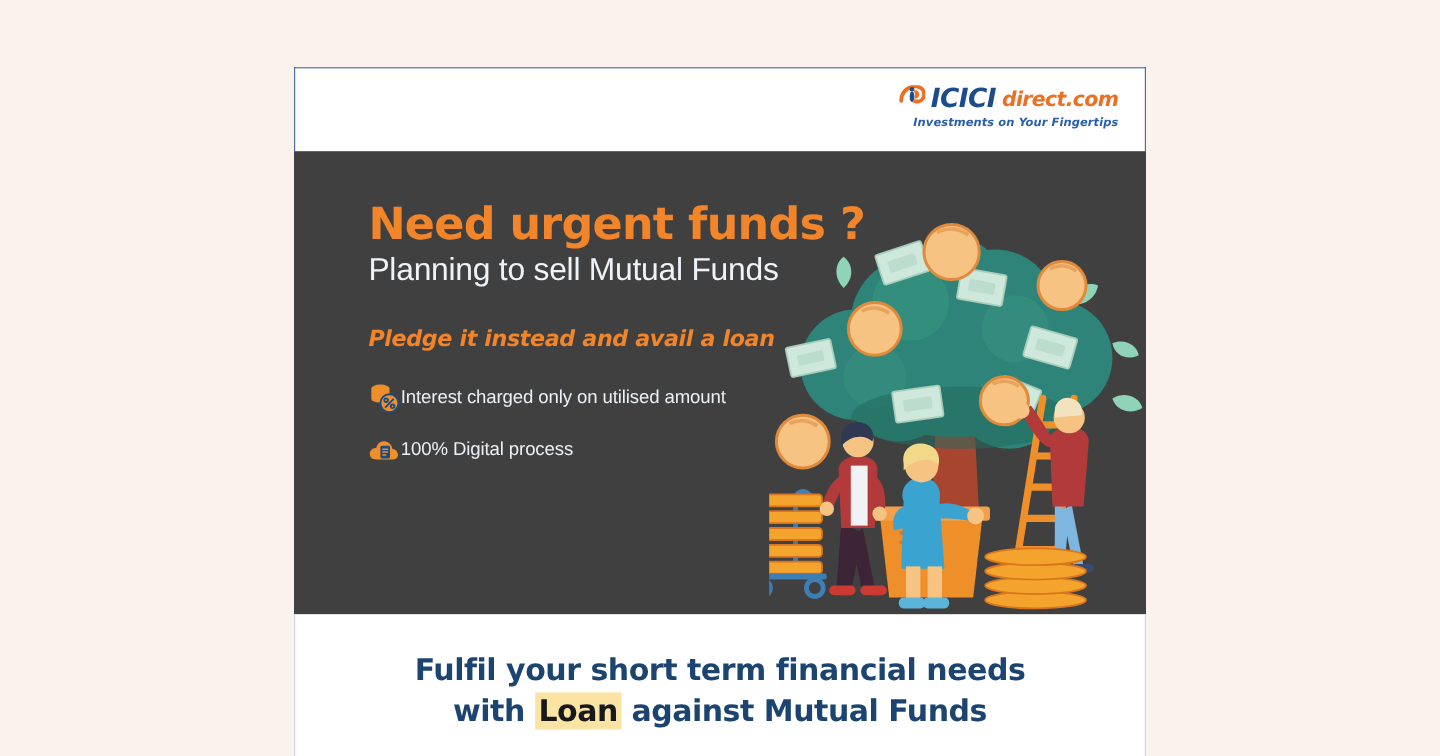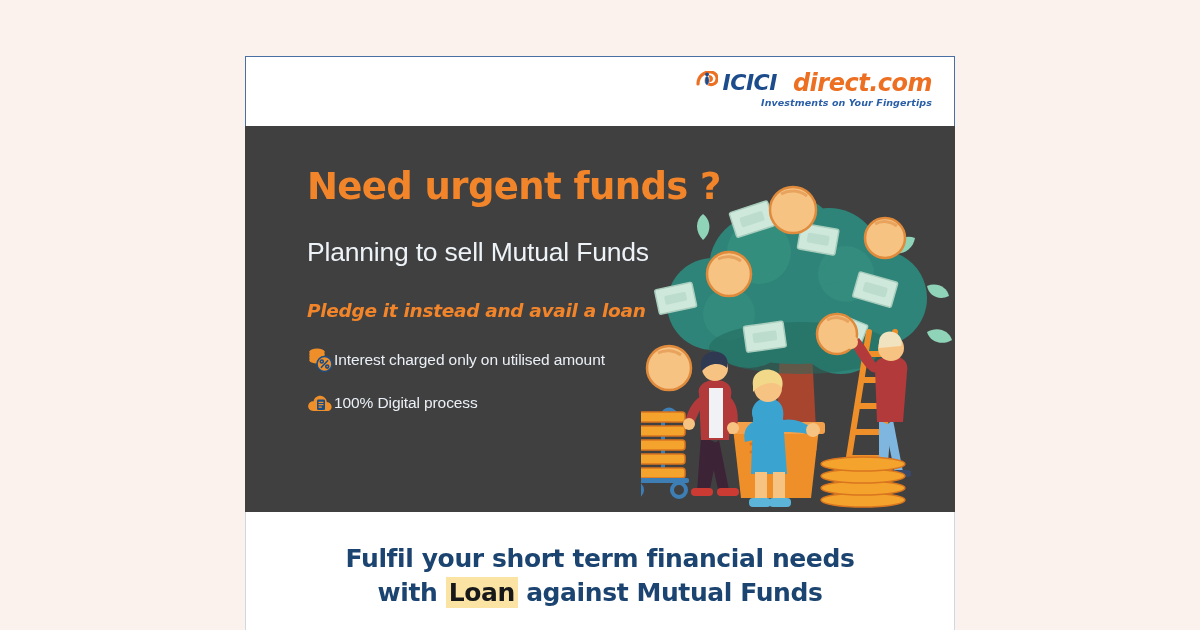--- a/index.html
+++ b/index.html
@@ -67,26 +67,25 @@
   .logo-icici {
     font-family: "DejaVu Sans", sans-serif;
     font-size: 22px;
     font-weight: bold;
     font-style: italic;
     letter-spacing: -0.5px;
     color: #1c4c8c;
   }
   .logo-direct {
     font-family: "DejaVu Sans", sans-serif;
-    font-size: 24px;
+    font-size: 17px;
     font-weight: bold;
     font-style: italic;
     letter-spacing: -0.5px;
     color: #ed6f22;
-    margin-left: 11px;
   }
   .logo-tagline {
     margin-top: 3px;
     font-family: "DejaVu Sans", sans-serif;
     font-size: 9.5px;
     font-weight: bold;
     font-style: italic;
     color: #2a5fa8;
     letter-spacing: 0.1px;
   }
@@ -110,21 +109,21 @@
   .headline {
     font-family: "DejaVu Sans", sans-serif;
     font-size: 37px;
     font-weight: bold;
     color: #f2842a;
     letter-spacing: -0.6px;
     line-height: 1.05;
   }
 
   .subhead {
-    margin-top: 30px;
+    margin-top: 2px;
     font-family: "Liberation Sans", sans-serif;
     font-size: 26.5px;
     font-weight: 400;
     color: #eef3f8;
     letter-spacing: -0.2px;
     white-space: nowrap;
   }
 
   .pledge {
     margin-top: 32px;

